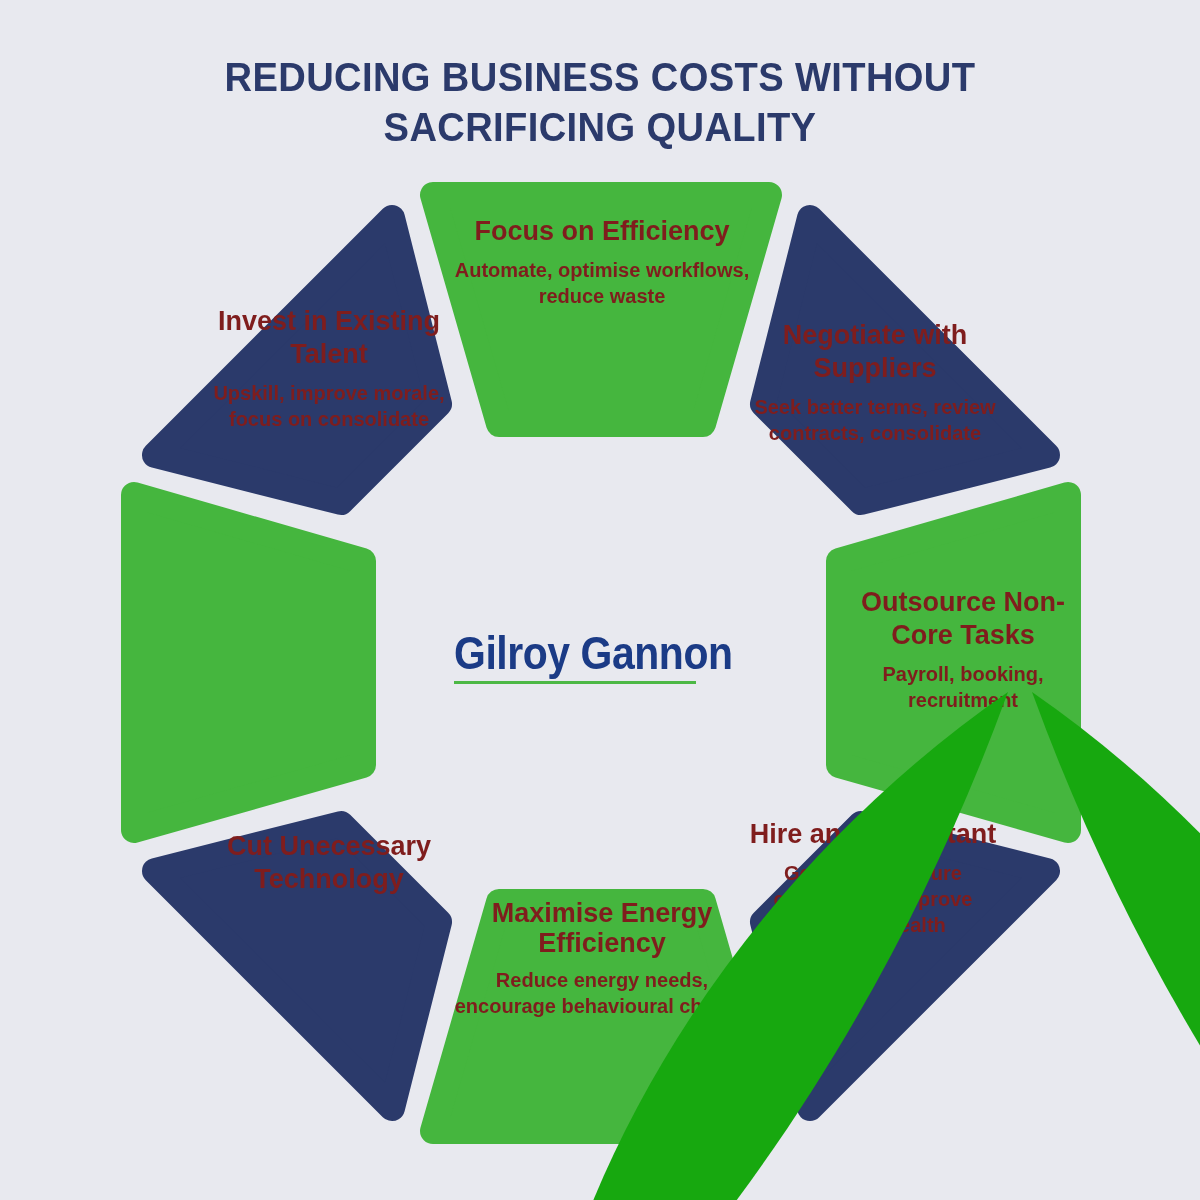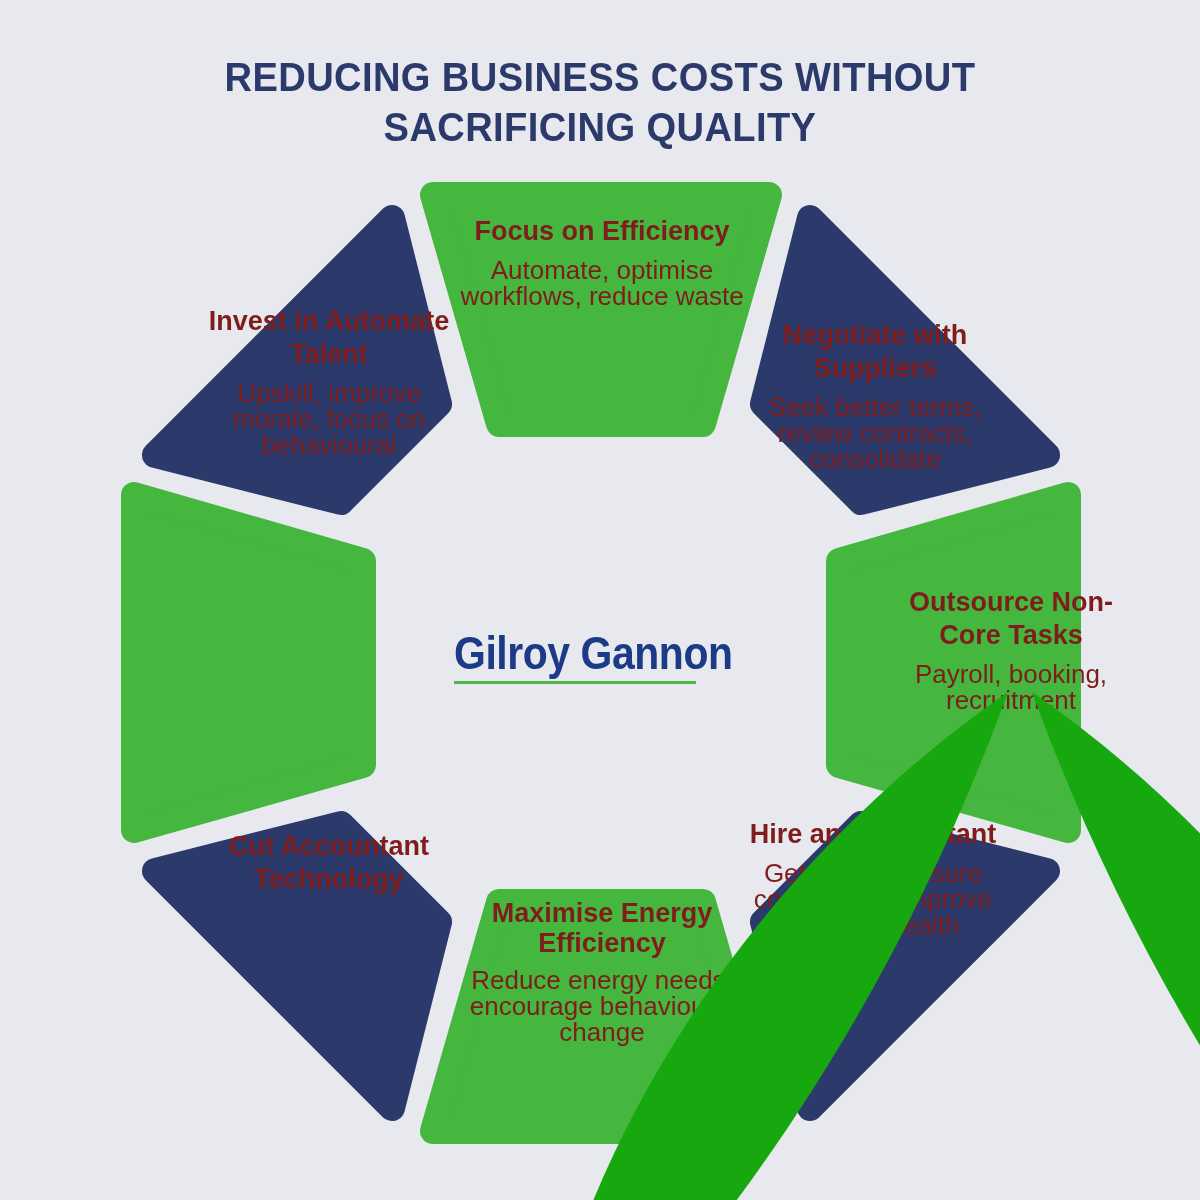--- a/index.html
+++ b/index.html
@@ -64,29 +64,29 @@
     color: #7f1d1d;
     pointer-events: none;
   }
   .seg-title {
     font-weight: bold;
     font-size: 27px;
     line-height: 33px;
     margin-bottom: 9px;
   }
   .seg-desc {
-    font-size: 26px;
+    font-size: 20px;
     line-height: 26px;
-    font-weight: normal;
+    font-weight: bold;
   }
 
   
   .pos-top          { left: 445px; top: 215px;  width: 314px; }
   .pos-top-right    { left: 742px; top: 319px;  width: 266px; }
-  .pos-right        { left: 886px; top: 586px;  width: 250px; }
+  .pos-right        { left: 838px; top: 586px;  width: 250px; }
   .pos-bottom-right { left: 740px; top: 818px;  width: 266px; }
   .pos-bottom       { left: 452px; top: 898px;  width: 300px; }
   .pos-bottom-left  { left: 196px; top: 830px;  width: 266px; }
   .pos-left         { left: 112px; top: 588px;  width: 250px; }
   .pos-top-left     { left: 196px; top: 305px;  width: 266px; }
 
   .pos-bottom .seg-title { line-height: 30px; }
 
   
   .logo {
@@ -180,27 +180,27 @@
       <div class="seg-title">Hire an Accountant</div>
       <div class="seg-desc">Get advice, ensure compliance, improve financial health</div>
     </div>
 
     <div class="seg-text pos-bottom">
       <div class="seg-title">Maximise Energy Efficiency</div>
       <div class="seg-desc">Reduce energy needs, encourage behavioural change</div>
     </div>
 
     <div class="seg-text pos-bottom-left">
-      <div class="seg-title">Cut Accountant Technology</div>
+      <div class="seg-title">Cut Unecessary Technology</div>
     </div>
 
 
     <div class="seg-text pos-top-left">
-      <div class="seg-title">Invest in Automate Talent</div>
-      <div class="seg-desc">Upskill, improve morale, focus on behavioural</div>
+      <div class="seg-title">Invest in Existing Talent</div>
+      <div class="seg-desc">Upskill, improve morale, focus on consolidate</div>
     </div>
 
     <div class="logo">
       <svg class="logo-mark" viewBox="0 0 100 94" xmlns="http://www.w3.org/2000/svg">
 
         <path fill="#17a80f" d="M49,4 C41,26 28,48 9,66 C12,44 26,20 49,4 Z"></path>
 
         <path fill="#17a80f" d="M51,4 C59,26 72,48 91,66 C88,44 74,20 51,4 Z"></path>
 
         <path fill="#0a9c0a" d="M10,70 C30,61 70,61 90,70 C70,83 30,83 10,70 Z"></path>

